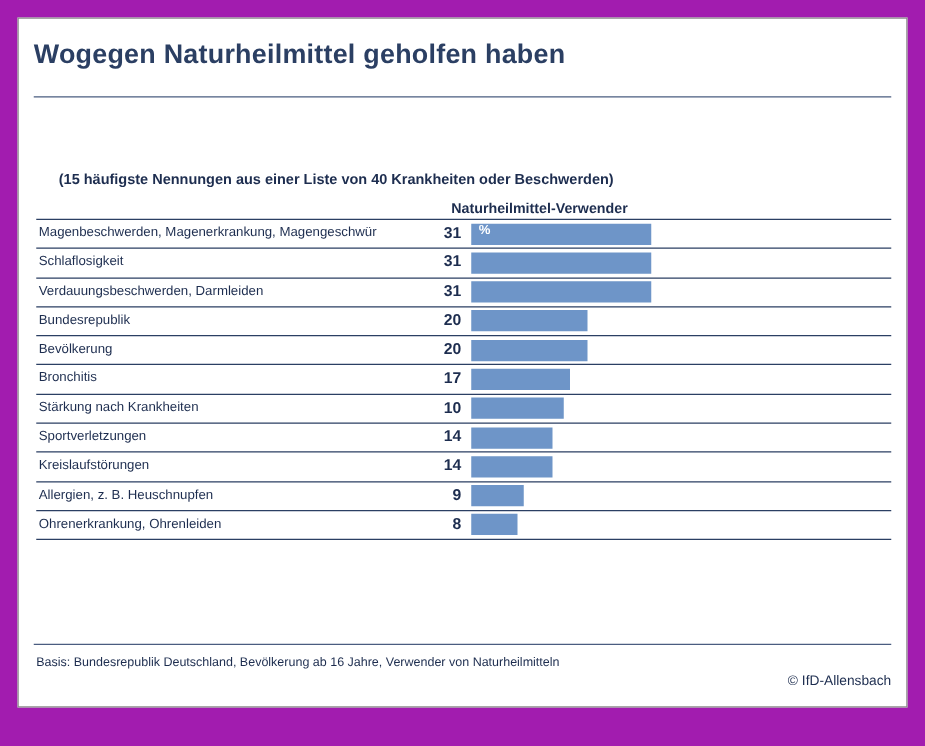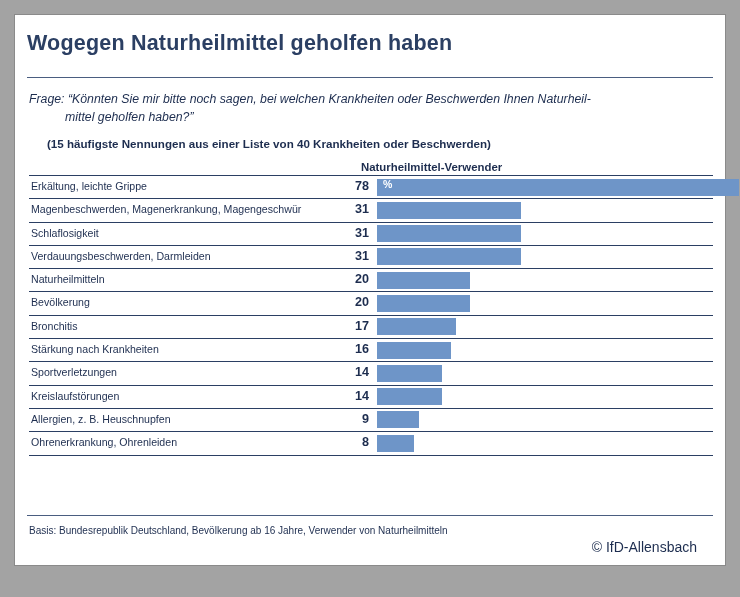--- a/index.html
+++ b/index.html
@@ -10,21 +10,21 @@
   body {
     width: 740px;
     height: 597px;
     font-family: "Liberation Sans", sans-serif;
     color: #1a2a4a;
   }
   .page {
     position: relative;
     width: 740px;
     height: 597px;
-    background: #a3a3a3;
+    background: #a21caf;
     box-sizing: border-box;
   }
   .frame {
     position: absolute;
     left: 14px;
     top: 14px;
     width: 712px;
     height: 552px;
     border: 1px solid #8a8a8a;
     background: #ffffff;
@@ -145,85 +145,75 @@
     left: 14px;
     top: 508px;
     width: 676px;
     font-size: 10px;
     color: #1d2d4f;
     line-height: 1.55;
   }
   .footer div { white-space: nowrap; }
   .copyright {
     position: absolute;
-    right: 28px;
+    right: 12px;
     top: 524px;
-    font-size: 14px;
+    font-size: 11px;
     color: #1d2d4f;
   }
 </style>
 </head>
 <body>
 
 <div class="page">
   <div class="frame">
 
     <div class="title">Wogegen Naturheilmittel geholfen haben</div>
     <div class="rule rule-top"></div>
 
-    <div class="question">
-      <span class="q-label">Frage:</span>
-      <span>“Könnten Sie mir bitte noch sagen, bei welchen Krankheiten oder Beschwerden Ihnen Naturheil-</span>
-      <span class="q-line2">mittel geholfen haben?”</span>
-    </div>
 
     <div class="subnote">(15 häufigste Nennungen aus einer Liste von 40 Krankheiten oder Beschwerden)</div>
 
     <div class="chart">
       <div class="series-label">Naturheilmittel-Verwender</div>
       <div class="pct-sign">%</div>
       <div class="rows">
           <div class="row">
-            <span class="cat">Erkältung, leichte Grippe</span>
-            <span class="val">78</span>
-            <span class="bar" style="width: 362px; background: rgb(110, 149, 200);"></span>
-          </div>
-          <div class="row">
             <span class="cat">Magenbeschwerden, Magenerkrankung, Magengeschwür</span>
             <span class="val">31</span>
             <span class="bar" style="width: 143.9px; background: rgb(110, 149, 200);"></span>
           </div>
           <div class="row">
             <span class="cat">Schlaflosigkeit</span>
             <span class="val">31</span>
             <span class="bar" style="width: 143.9px; background: rgb(110, 149, 200);"></span>
           </div>
           <div class="row">
             <span class="cat">Verdauungsbeschwerden, Darmleiden</span>
             <span class="val">31</span>
             <span class="bar" style="width: 143.9px; background: rgb(110, 149, 200);"></span>
           </div>
           <div class="row">
-            <span class="cat">Naturheilmitteln</span>
+            <span class="cat">Bundesrepublik</span>
             <span class="val">20</span>
             <span class="bar" style="width: 92.8px; background: rgb(110, 149, 200);"></span>
           </div>
           <div class="row">
             <span class="cat">Bevölkerung</span>
             <span class="val">20</span>
             <span class="bar" style="width: 92.8px; background: rgb(110, 149, 200);"></span>
           </div>
           <div class="row">
             <span class="cat">Bronchitis</span>
             <span class="val">17</span>
             <span class="bar" style="width: 78.9px; background: rgb(110, 149, 200);"></span>
           </div>
           <div class="row">
             <span class="cat">Stärkung nach Krankheiten</span>
-            <span class="val">16</span>
+            <span class="val">10</span>
             <span class="bar" style="width: 74.3px; background: rgb(110, 149, 200);"></span>
           </div>
           <div class="row">
             <span class="cat">Sportverletzungen</span>
             <span class="val">14</span>
             <span class="bar" style="width: 65px; background: rgb(110, 149, 200);"></span>
           </div>
           <div class="row">
             <span class="cat">Kreislaufstörungen</span>
             <span class="val">14</span>

